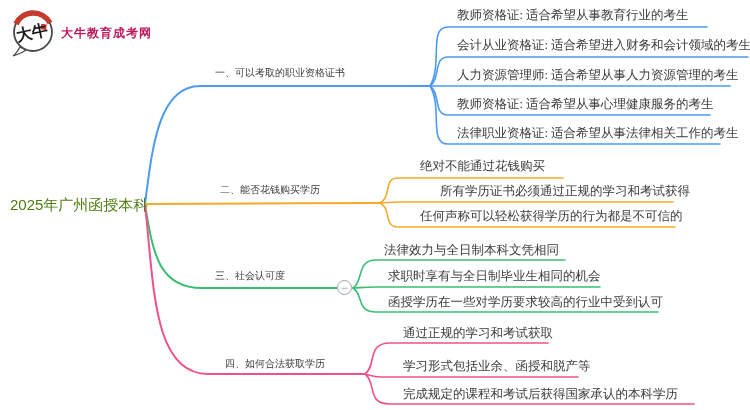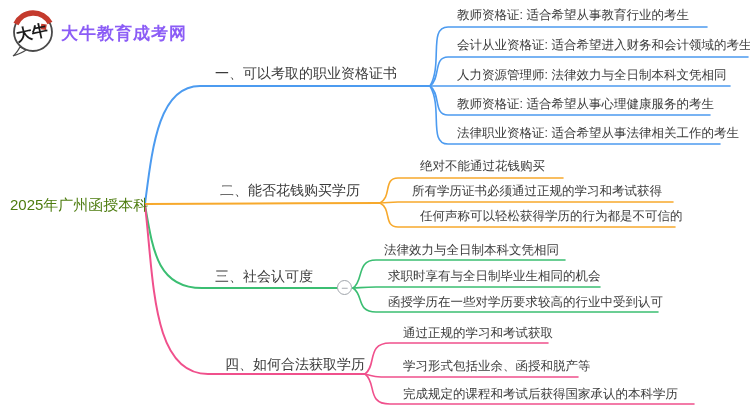--- a/index.html
+++ b/index.html
@@ -6,30 +6,30 @@
   .stage{
     position:relative;width:750px;height:410px;background:#ffffff;overflow:hidden;
     font-family:"Liberation Sans","DejaVu Sans",sans-serif;
   }
   .wires{position:absolute;left:0;top:0;}
   .node{
     position:absolute;white-space:nowrap;color:#3b3b3b;
     transform:translateY(-50%);line-height:1.2;cursor:default;
   }
   .root-node{font-size:15px;color:#4d7c0f;}
-  .branch-label{font-size:14px;}
-  .leaf{font-size:12.5px;}
+  .branch-label{font-size:10px;}
+  .leaf{font-size:12.5px;font-family:Liberation Serif, serif;}
   .collapse-btn{
     position:absolute;width:15px;height:15px;border:1.5px solid #a0a5ab;border-radius:50%;
     background:#fff;display:flex;align-items:center;justify-content:center;
     color:#a0a5ab;font-size:12px;line-height:1;box-sizing:border-box;cursor:pointer;z-index:3;
   }
   .logo{position:absolute;left:10px;top:9px;display:flex;align-items:center;gap:5px;z-index:4;cursor:pointer;}
   .logo-text-col{display:flex;flex-direction:column;justify-content:center;}
-  .logo-name{font-size:17px;font-weight:bold;color:#8b5cf6;letter-spacing:1px;}
+  .logo-name{font-size:12px;font-weight:bold;color:#be185d;letter-spacing:1px;}
   .logo-url{font-size:11.5px;font-weight:bold;color:#1e8a3c;letter-spacing:.4px;margin-top:1px;}
 </style>
 </head>
 <body>
 
 <div class="stage">
 
   <svg class="wires" width="750" height="410" viewBox="0 0 750 410">
 
     <g fill="none" stroke-linecap="round">
@@ -74,27 +74,27 @@
     <div class="logo-text-col">
       <div class="logo-name">大牛教育成考网</div>
     </div>
   </div>
 
   <div class="node root-node" style="left:10px;top:205px">2025年广州函授本科</div>
 
   <div class="node branch-label" style="left:215px;top:73px">一、可以考取的职业资格证书</div>
   <div class="node leaf" style="left:457px;top:15px">教师资格证: 适合希望从事教育行业的考生</div>
   <div class="node leaf" style="left:457px;top:45px">会计从业资格证: 适合希望进入财务和会计领域的考生</div>
-  <div class="node leaf" style="left:457px;top:75px">人力资源管理师: 法律效力与全日制本科文凭相同</div>
+  <div class="node leaf" style="left:457px;top:75px">人力资源管理师: 适合希望从事人力资源管理的考生</div>
   <div class="node leaf" style="left:457px;top:104px">教师资格证: 适合希望从事心理健康服务的考生</div>
   <div class="node branch-label" style="left:220px;top:190px">二、能否花钱购买学历</div>
 
   <div class="node leaf" style="left:457px;top:133px">法律职业资格证: 适合希望从事法律相关工作的考生</div>
   <div class="node leaf" style="left:420px;top:166px">绝对不能通过花钱购买</div>
-  <div class="node leaf" style="left:412px;top:191px">所有学历证书必须通过正规的学习和考试获得</div>
+  <div class="node leaf" style="left:440px;top:191px">所有学历证书必须通过正规的学习和考试获得</div>
   <div class="node leaf" style="left:420px;top:216px">任何声称可以轻松获得学历的行为都是不可信的</div>
 
   <div class="node branch-label" style="left:215px;top:276px">三、社会认可度</div>
   <div class="collapse-btn" style="left:337px;top:280px">
     <span>−</span>
   </div>
   <div class="node leaf" style="left:384px;top:250px">法律效力与全日制本科文凭相同</div>
   <div class="node leaf" style="left:388px;top:276px">求职时享有与全日制毕业生相同的机会</div>
   <div class="node leaf" style="left:388px;top:302px">函授学历在一些对学历要求较高的行业中受到认可</div>
 

